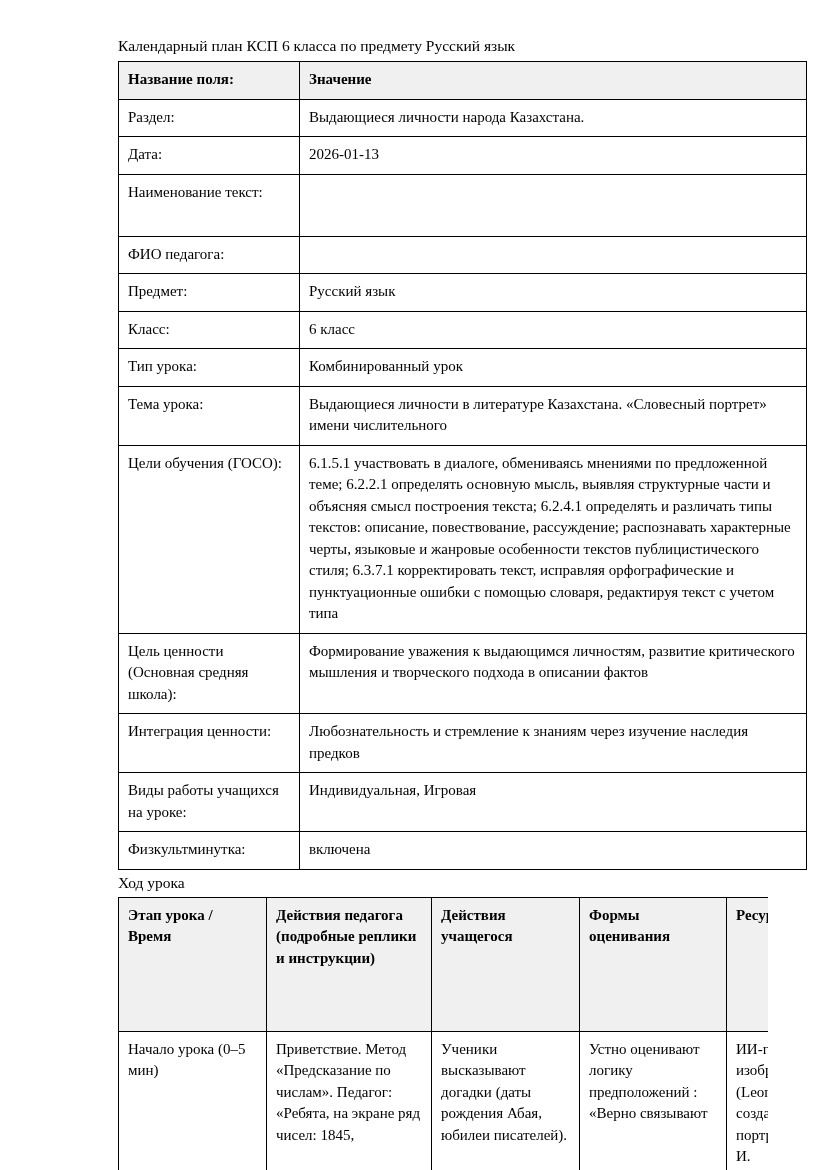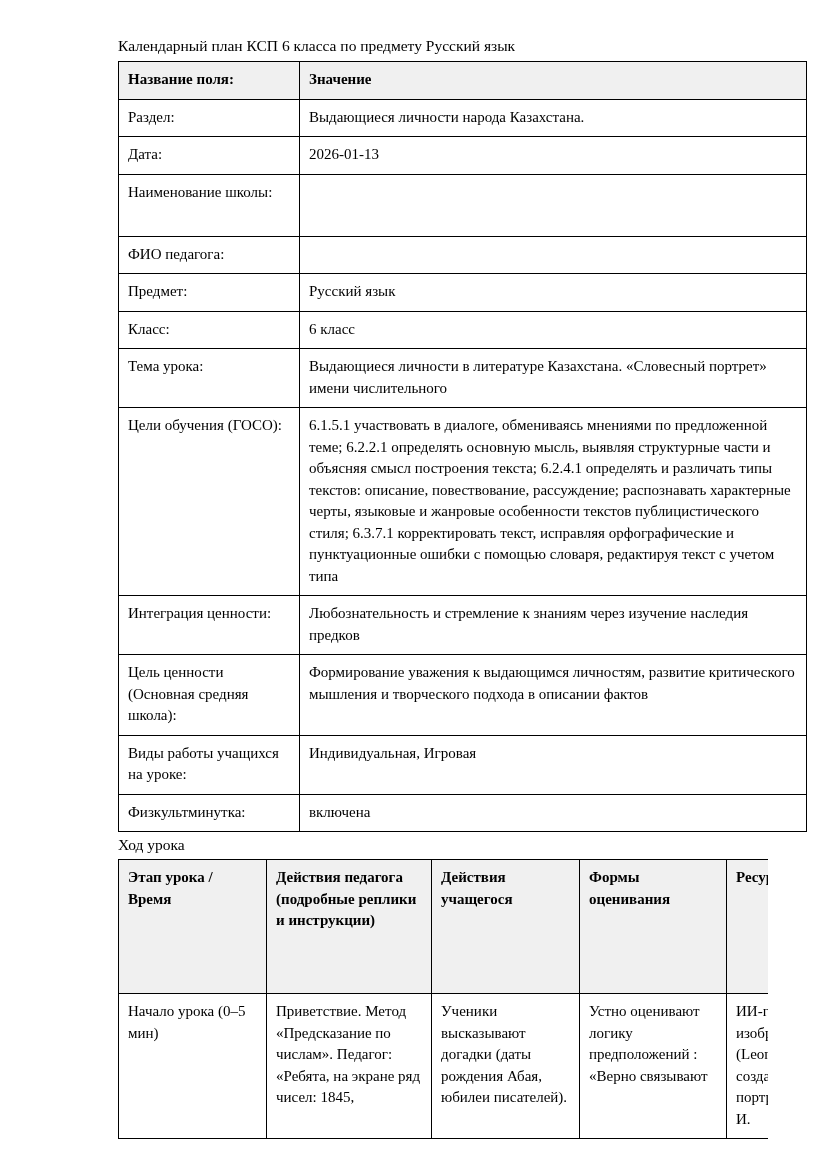--- a/index.html
+++ b/index.html
@@ -93,58 +93,62 @@
         <td class="col-label">Раздел:</td>
         <td class="col-value">Выдающиеся личности народа Казахстана.</td>
       </tr>
 
       <tr>
         <td class="col-label">Дата:</td>
         <td class="col-value">2026-01-13</td>
       </tr>
 
       <tr class="tall-empty">
-        <td class="col-label">Наименование школы:</td>
+        <td class="col-label">Наименование текст:</td>
         <td class="col-value"></td>
       </tr>
 
       <tr>
         <td class="col-label">ФИО педагога:</td>
         <td class="col-value"></td>
       </tr>
 
       <tr>
         <td class="col-label">Предмет:</td>
         <td class="col-value">Русский язык</td>
       </tr>
 
       <tr>
         <td class="col-label">Класс:</td>
         <td class="col-value">6 класс</td>
       </tr>
 
+      <tr>
+        <td class="col-label">Тип урока:</td>
+        <td class="col-value">Комбинированный урок</td>
+      </tr>
 
       <tr>
         <td class="col-label">Тема урока:</td>
         <td class="col-value">Выдающиеся личности в литературе Казахстана. «Словесный портрет» имени числительного</td>
       </tr>
 
       <tr>
         <td class="col-label">Цели обучения (ГОСО):</td>
         <td class="col-value">6.1.5.1 участвовать в диалоге, обмениваясь мнениями по предложенной теме; 6.2.2.1 определять основную мысль, выявляя структурные части и объясняя смысл построения текста; 6.2.4.1 определять и различать типы текстов: описание, повествование, рассуждение; распознавать характерные черты, языковые и жанровые особенности текстов публицистического стиля; 6.3.7.1 корректировать текст, исправляя орфографические и пунктуационные ошибки с помощью словаря, редактируя текст с учетом типа</td>
       </tr>
 
       <tr>
-        <td class="col-label">Интеграция ценности:</td>
-        <td class="col-value">Любознательность и стремление к знаниям через изучение наследия предков</td>
+        <td class="col-label">Цель ценности (Основная средняя школа):</td>
+        <td class="col-value">Формирование уважения к выдающимся личностям, развитие критического мышления и творческого подхода в описании фактов</td>
       </tr>
 
       <tr>
-        <td class="col-label">Цель ценности (Основная средняя школа):</td>
-        <td class="col-value">Формирование уважения к выдающимся личностям, развитие критического мышления и творческого подхода в описании фактов</td>
+        <td class="col-label">Интеграция ценности:</td>
+        <td class="col-value">Любознательность и стремление к знаниям через изучение наследия предков</td>
       </tr>
 
       <tr>
         <td class="col-label">Виды работы учащихся на уроке:</td>
         <td class="col-value">Индивидуальная, Игровая</td>
       </tr>
 
       <tr>
         <td class="col-label">Физкультминутка:</td>
         <td class="col-value">включена</td>

